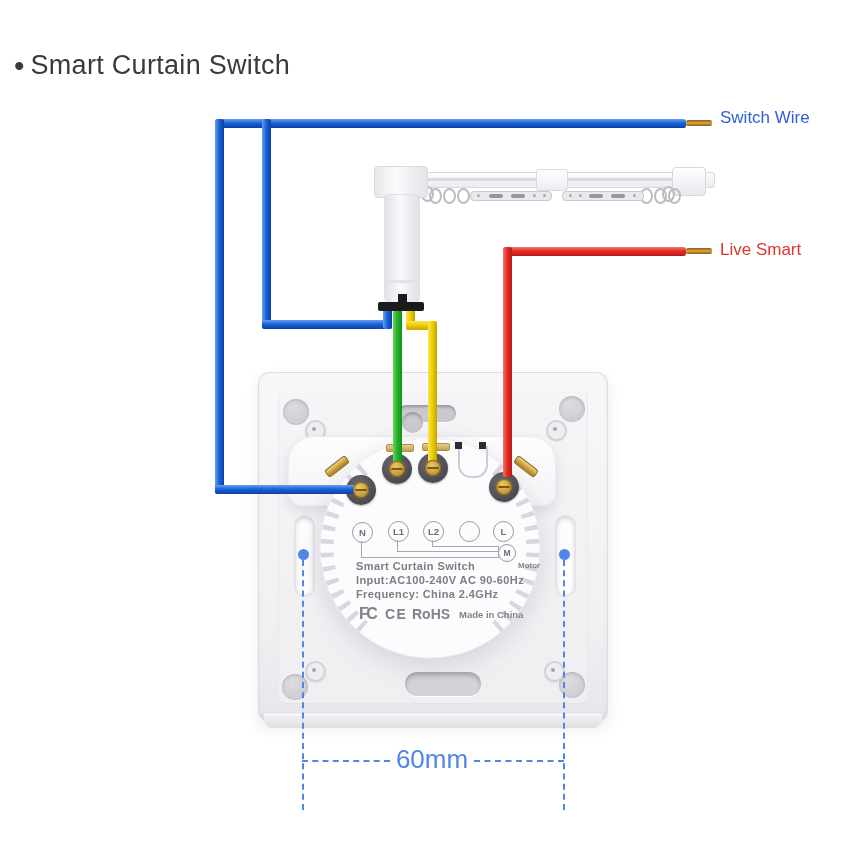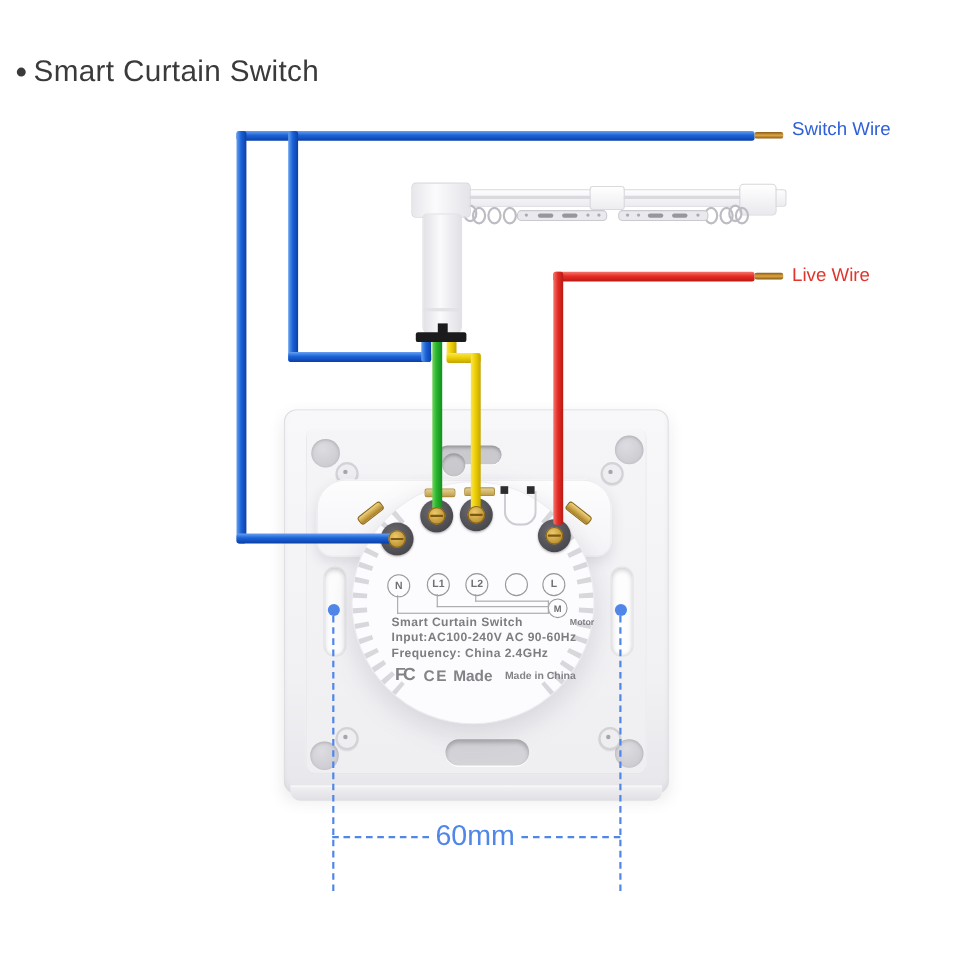--- a/index.html
+++ b/index.html
@@ -236,25 +236,25 @@
   <div class="abs sline" style="left:397px;top:551px;width:102px;height:1px;"></div>
   <div class="abs sline" style="left:432px;top:540px;width:1px;height:7px;"></div>
   <div class="abs sline" style="left:432px;top:546px;width:67px;height:1px;"></div>
   <div class="abs sline" style="left:498px;top:546px;width:1px;height:12px;"></div>
 
   <div class="abs mtext mline1">Smart Curtain Switch</div>
   <div class="abs mtext mline2">Input:AC100-240V AC 90-60Hz</div>
   <div class="abs mtext mline3">Frequency: China 2.4GHz</div>
   <div class="abs cert-fcc">FC</div>
   <div class="abs cert-ce">CE</div>
-  <div class="abs cert-rohs">Made</div>
+  <div class="abs cert-rohs">RoHS</div>
   <div class="abs made-in">Made in China</div>
 
   <div class="abs lbl lbl-neutral">Switch Wire</div>
-  <div class="abs lbl lbl-live">Live Wire</div>
+  <div class="abs lbl lbl-live">Live Smart</div>
 
   <div>
     <div class="abs dimdot" style="left:298px;top:549px;"></div>
     <div class="abs dimdot" style="left:559px;top:549px;"></div>
     <div class="abs dashv" style="left:302px;top:560px;height:250px;"></div>
     <div class="abs dashv" style="left:563px;top:560px;height:250px;"></div>
     <div class="abs dashh" style="left:302px;top:760px;width:88px;"></div>
     <div class="abs dashh" style="left:474px;top:760px;width:90px;"></div>
     <div class="abs dim-label">60mm</div>
   </div>

